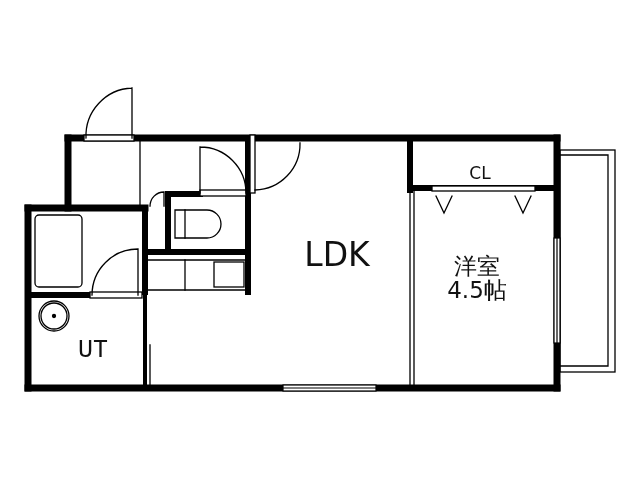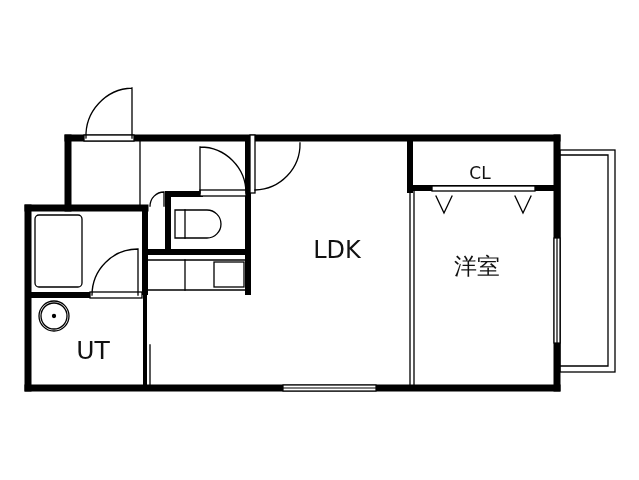--- a/index.html
+++ b/index.html
@@ -1,22 +1,22 @@
 <!DOCTYPE html>
 <html><head>
 <meta charset="utf-8">
 <style>
   html, body { margin:0; padding:0; background:#ffffff; }
   body { width:639px; height:480px; position:relative; overflow:hidden; font-family:"DejaVu Sans", sans-serif; }
   svg { position:absolute; left:0; top:0; }
   .lbl { position:absolute; color:#111; font-family:"DejaVu Sans", sans-serif; text-align:center; line-height:1.05; }
-  .ldk { left:282px; top:238px; width:110px; font-size:24px; }
+  .ldk { left:282px; top:238px; width:110px; font-size:33px; }
   .yo { left:422px; top:254px; width:110px; font-size:23px; }
   .cl { left:440px; top:147px; width:80px; font-size:17px;margin-top:18px; }
-  .ut { left:58px; top:338px; width:70px; font-size:25px; }
+  .ut { left:58px; top:338px; width:70px; font-size:25px;font-family:Liberation Mono, monospace; }
 </style>
 </head>
 <body>
 
 <svg width="639" height="480" viewBox="0 0 639 480" xmlns="http://www.w3.org/2000/svg">
   <g fill="none" stroke="#000" stroke-linecap="square">
 
     <g stroke-width="7">
 
       <line x1="68" y1="138" x2="557" y2="138"></line>
@@ -118,15 +118,16 @@
       <circle cx="54" cy="316" r="1.5" fill="#000"></circle>
     </g>
   </g>
 </svg>
 
 <div class="lbl ldk">
   <div>LDK</div>
 </div>
 <div class="lbl yo">
   <div>洋室</div>
+  <div>4.5帖</div>
 </div>
 <div class="lbl cl">CL</div>
 <div class="lbl ut">UT</div>
 
 </body></html>

